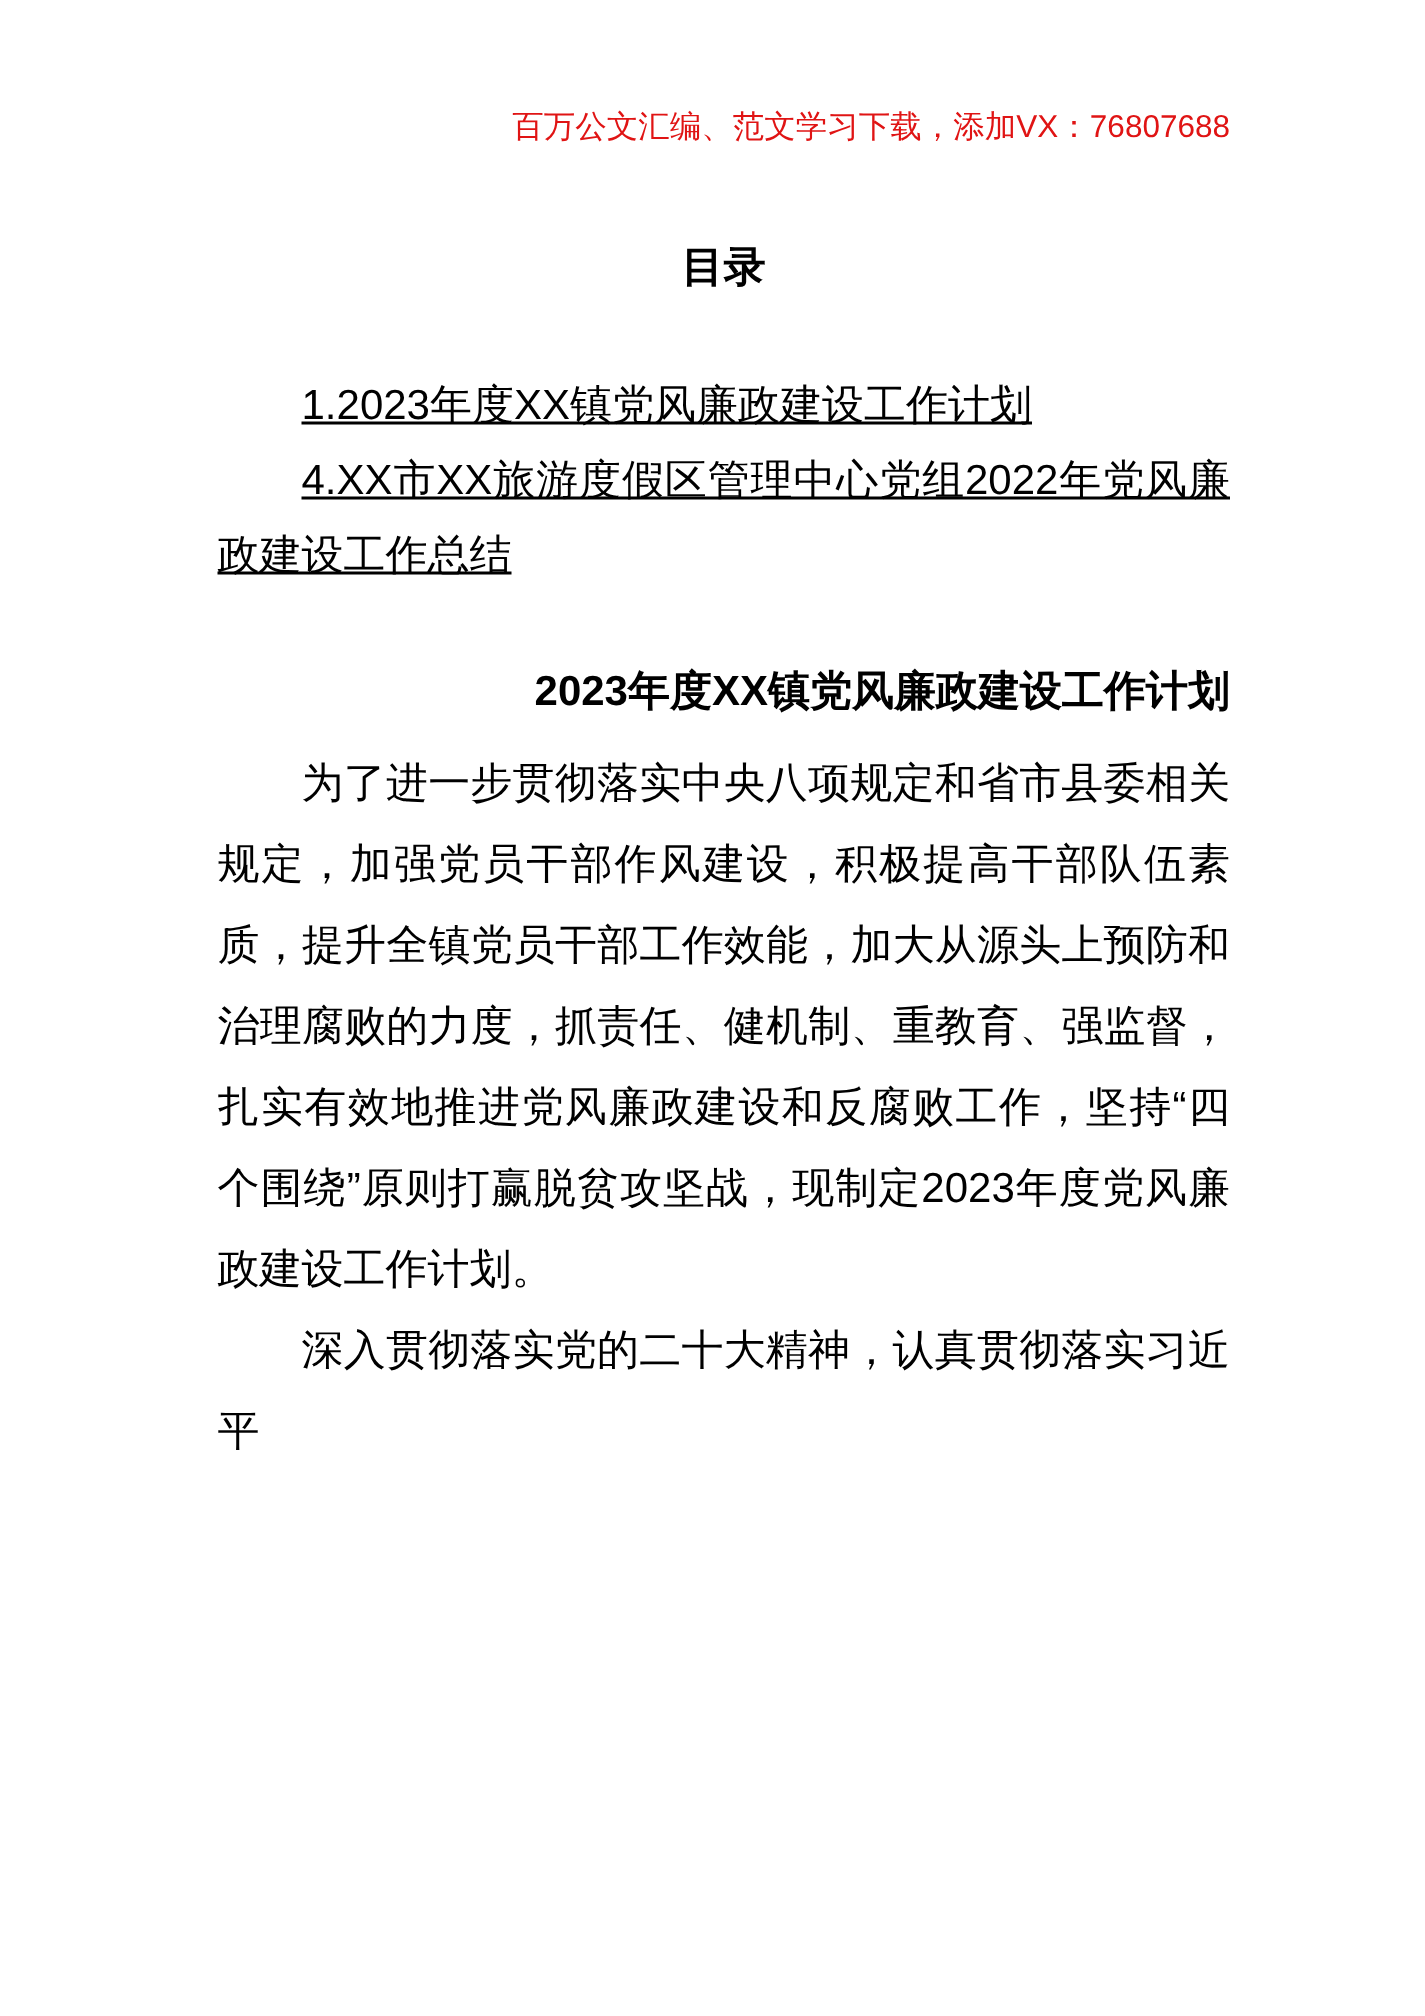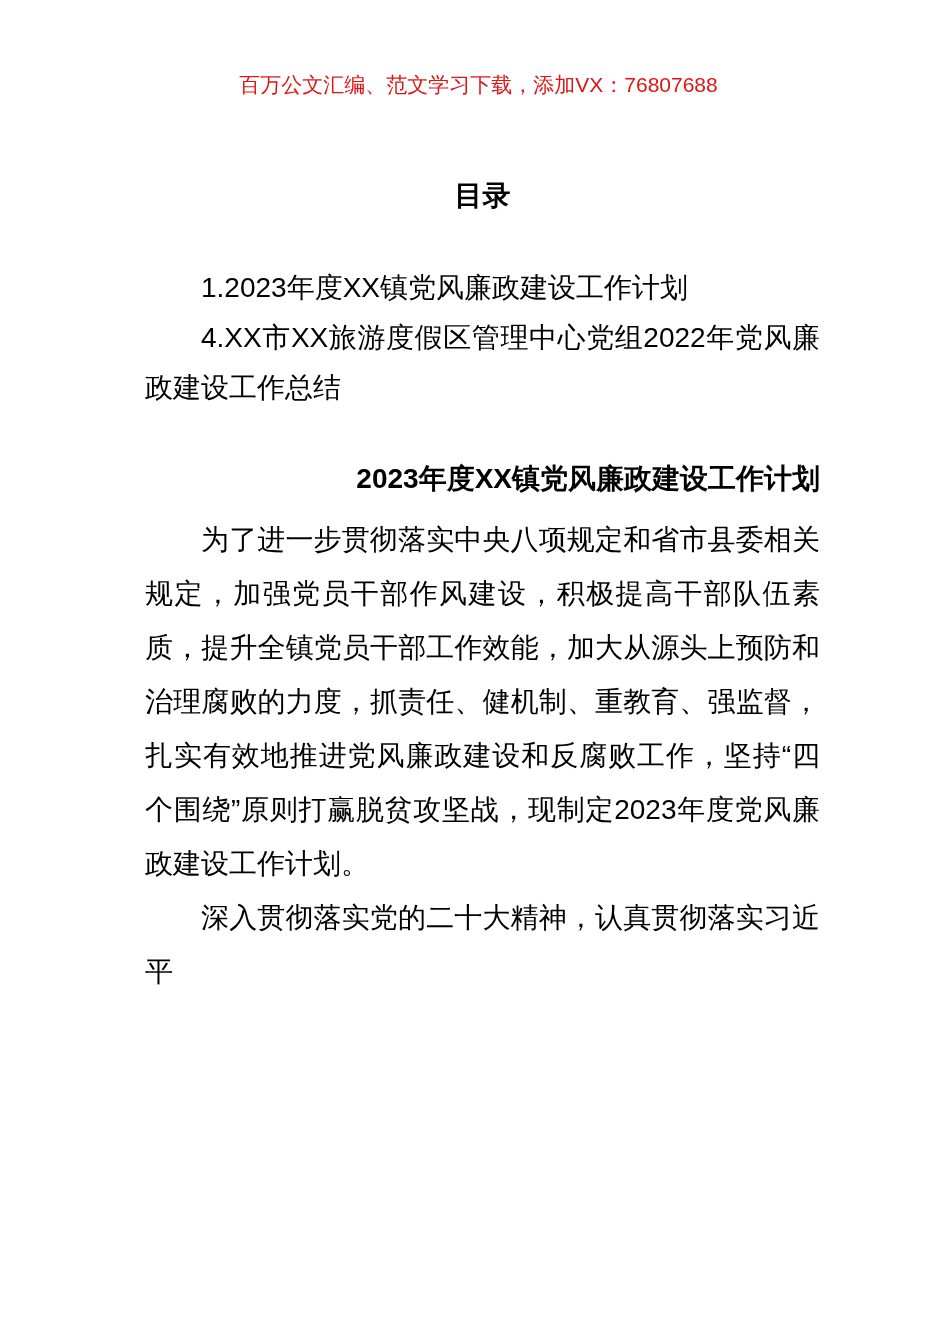--- a/index.html
+++ b/index.html
@@ -13,21 +13,21 @@
     height: 1344px;
     margin: 0 auto;
     background: #ffffff;
     box-sizing: border-box;
     padding: 70px 130px 0 145px;
     font-family: "Liberation Sans", "DejaVu Sans", sans-serif;
     color: #000000;
     overflow: hidden;
   }
   .notice {
-    text-align: center;
+    text-align: right;
     font-size: 21px;
     line-height: 30px;
     color: #e01414;
     
     margin: 0 0 0 -8px;
   }
   .doc-title {
     margin: 32px 0 0 0;
     text-align: center;
     font-size: 29px;
@@ -35,34 +35,35 @@
     line-height: 40px;
   }
   .subtitle {
     margin-top: 60px;
     text-align: center;
     font-size: 29px;
     font-weight: bold;
     line-height: 40px;
   }
   .toc-heading {
-    margin-top: 76px;
+    margin-top: 58px;
     text-align: center;
     font-size: 28px;
     font-weight: bold;
     line-height: 40px;
   }
   .toc {
     margin-top: 47px;
     font-size: 28px;
     line-height: 50px;
   }
   .toc-item {
     text-indent: 2em;
     text-align: justify;
+    text-decoration: underline;
   }
   .section-heading {
     margin: 45px 0 0 0;
     text-align: right;
     font-size: 28px;
     font-weight: bold;
     line-height: 42px;
   }
   .body-para {
     margin: 13px 0 0 0;

